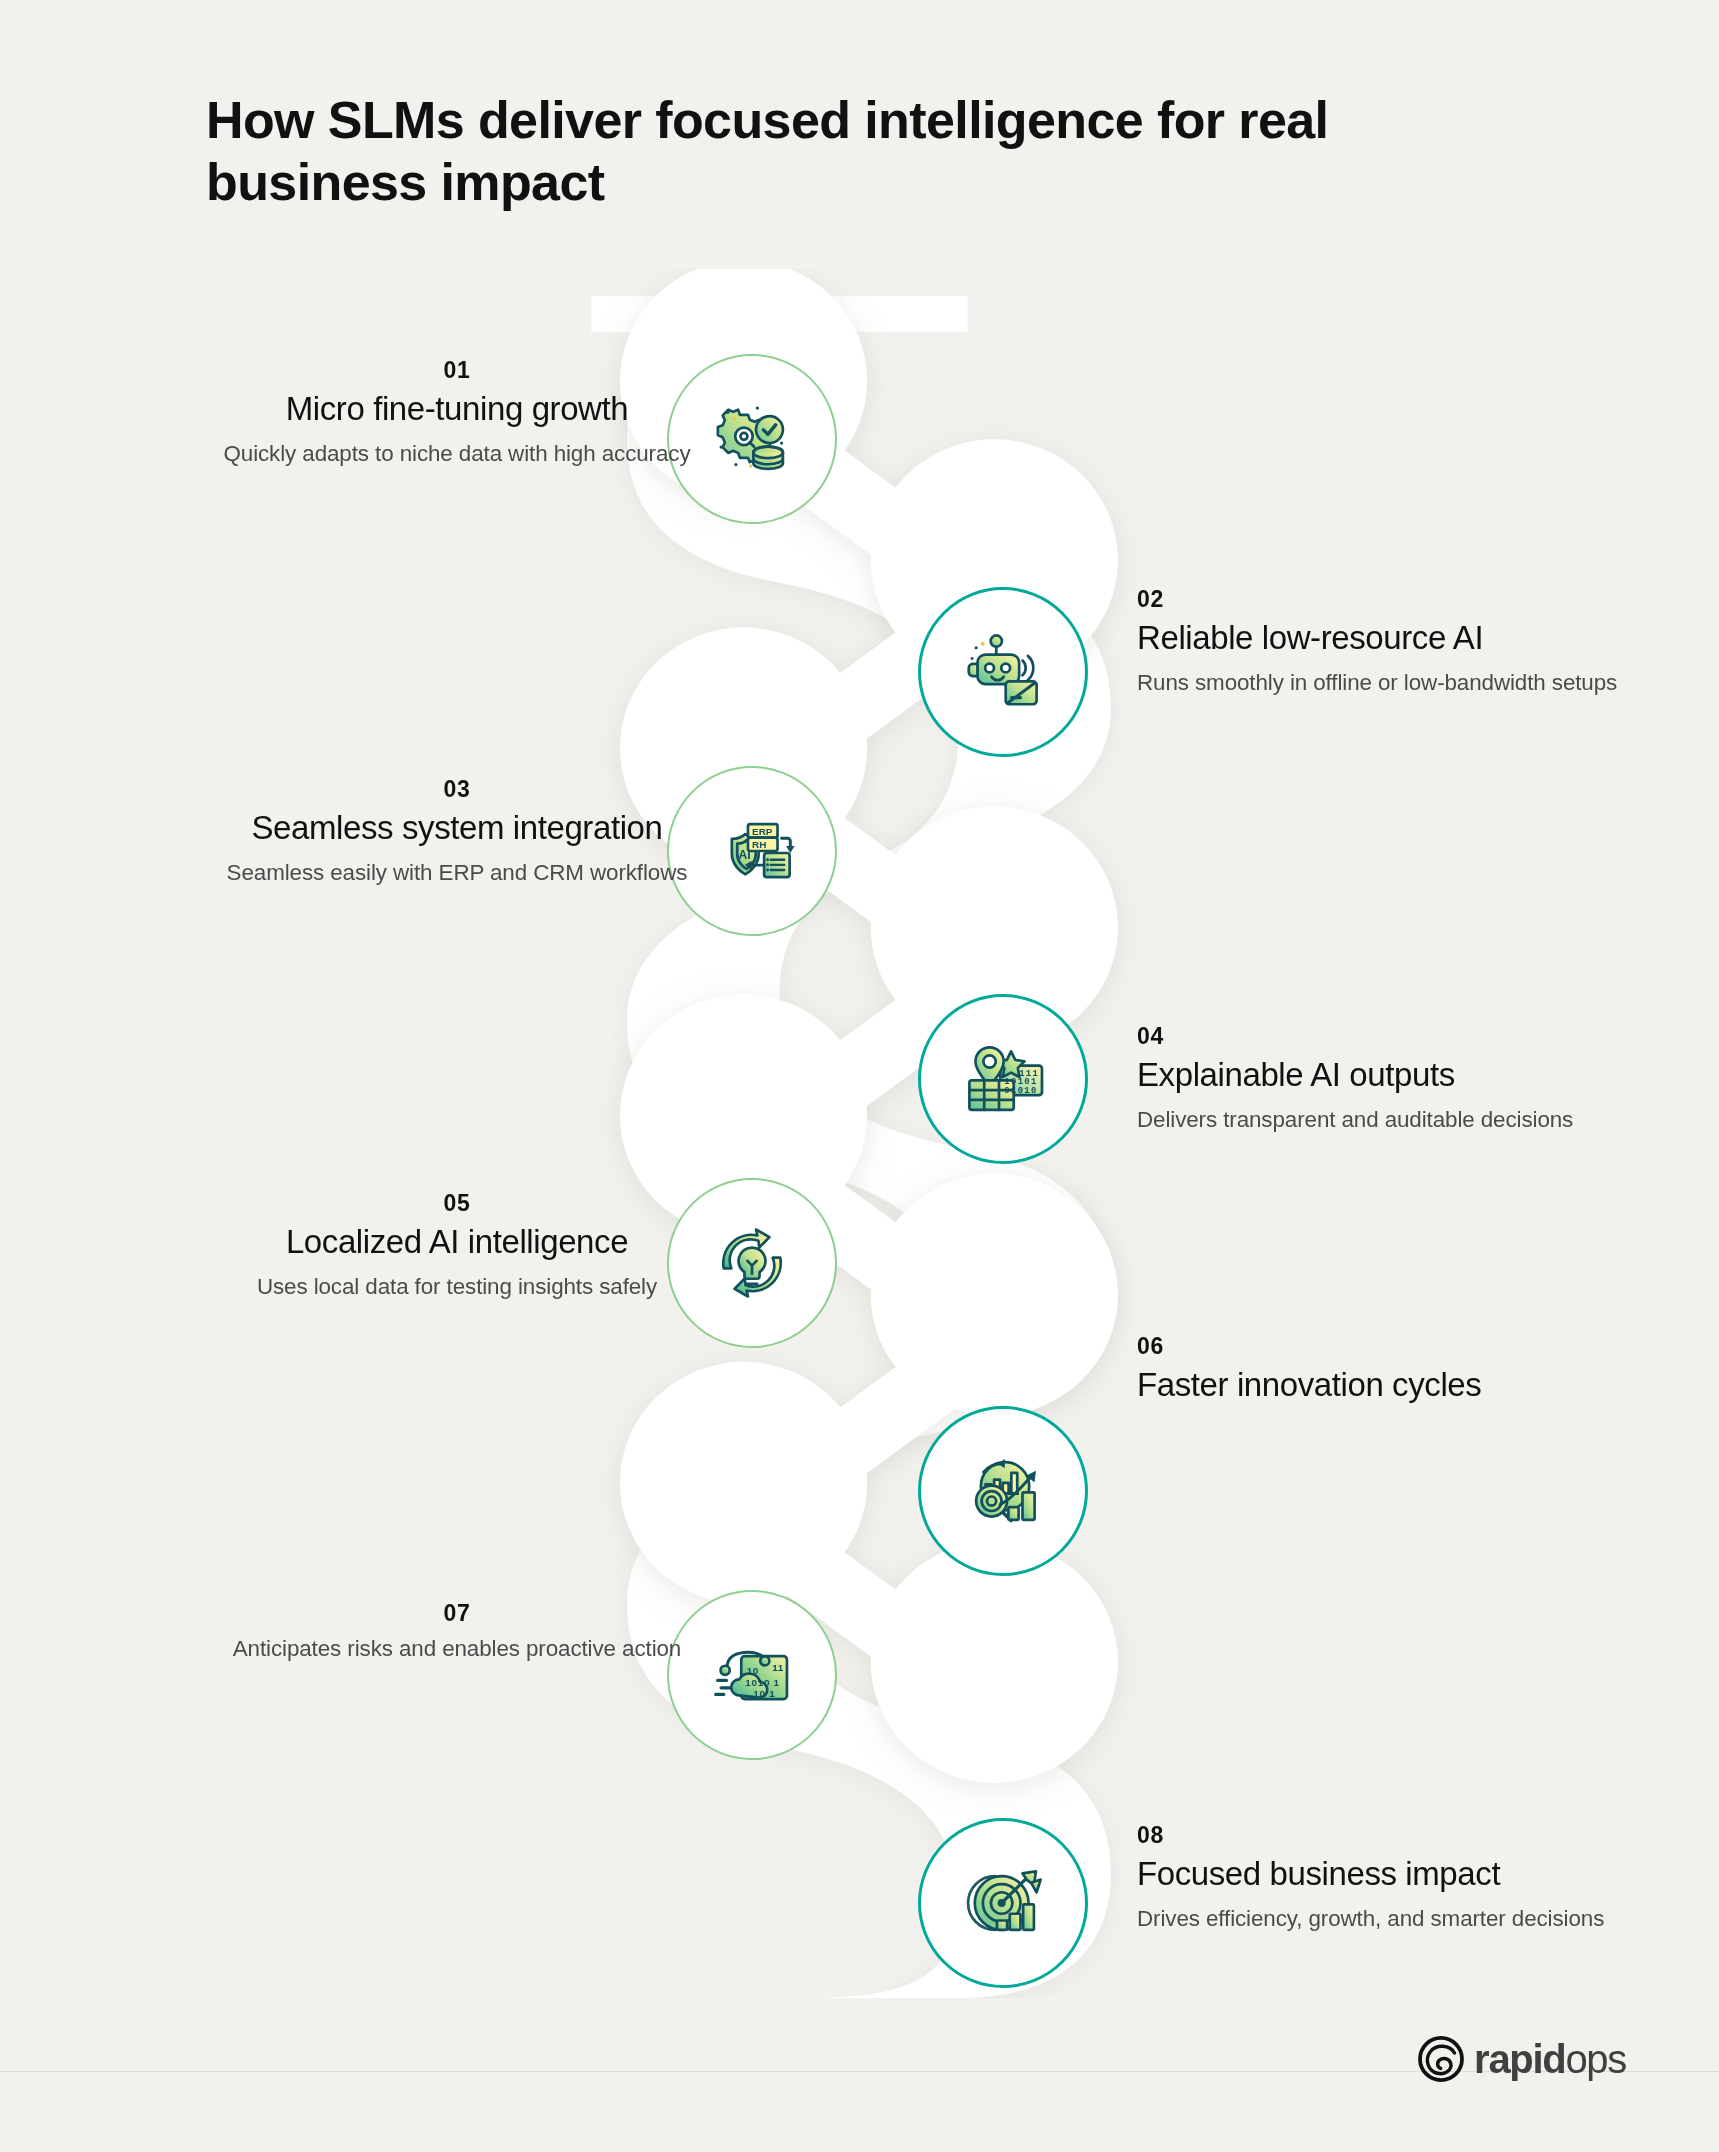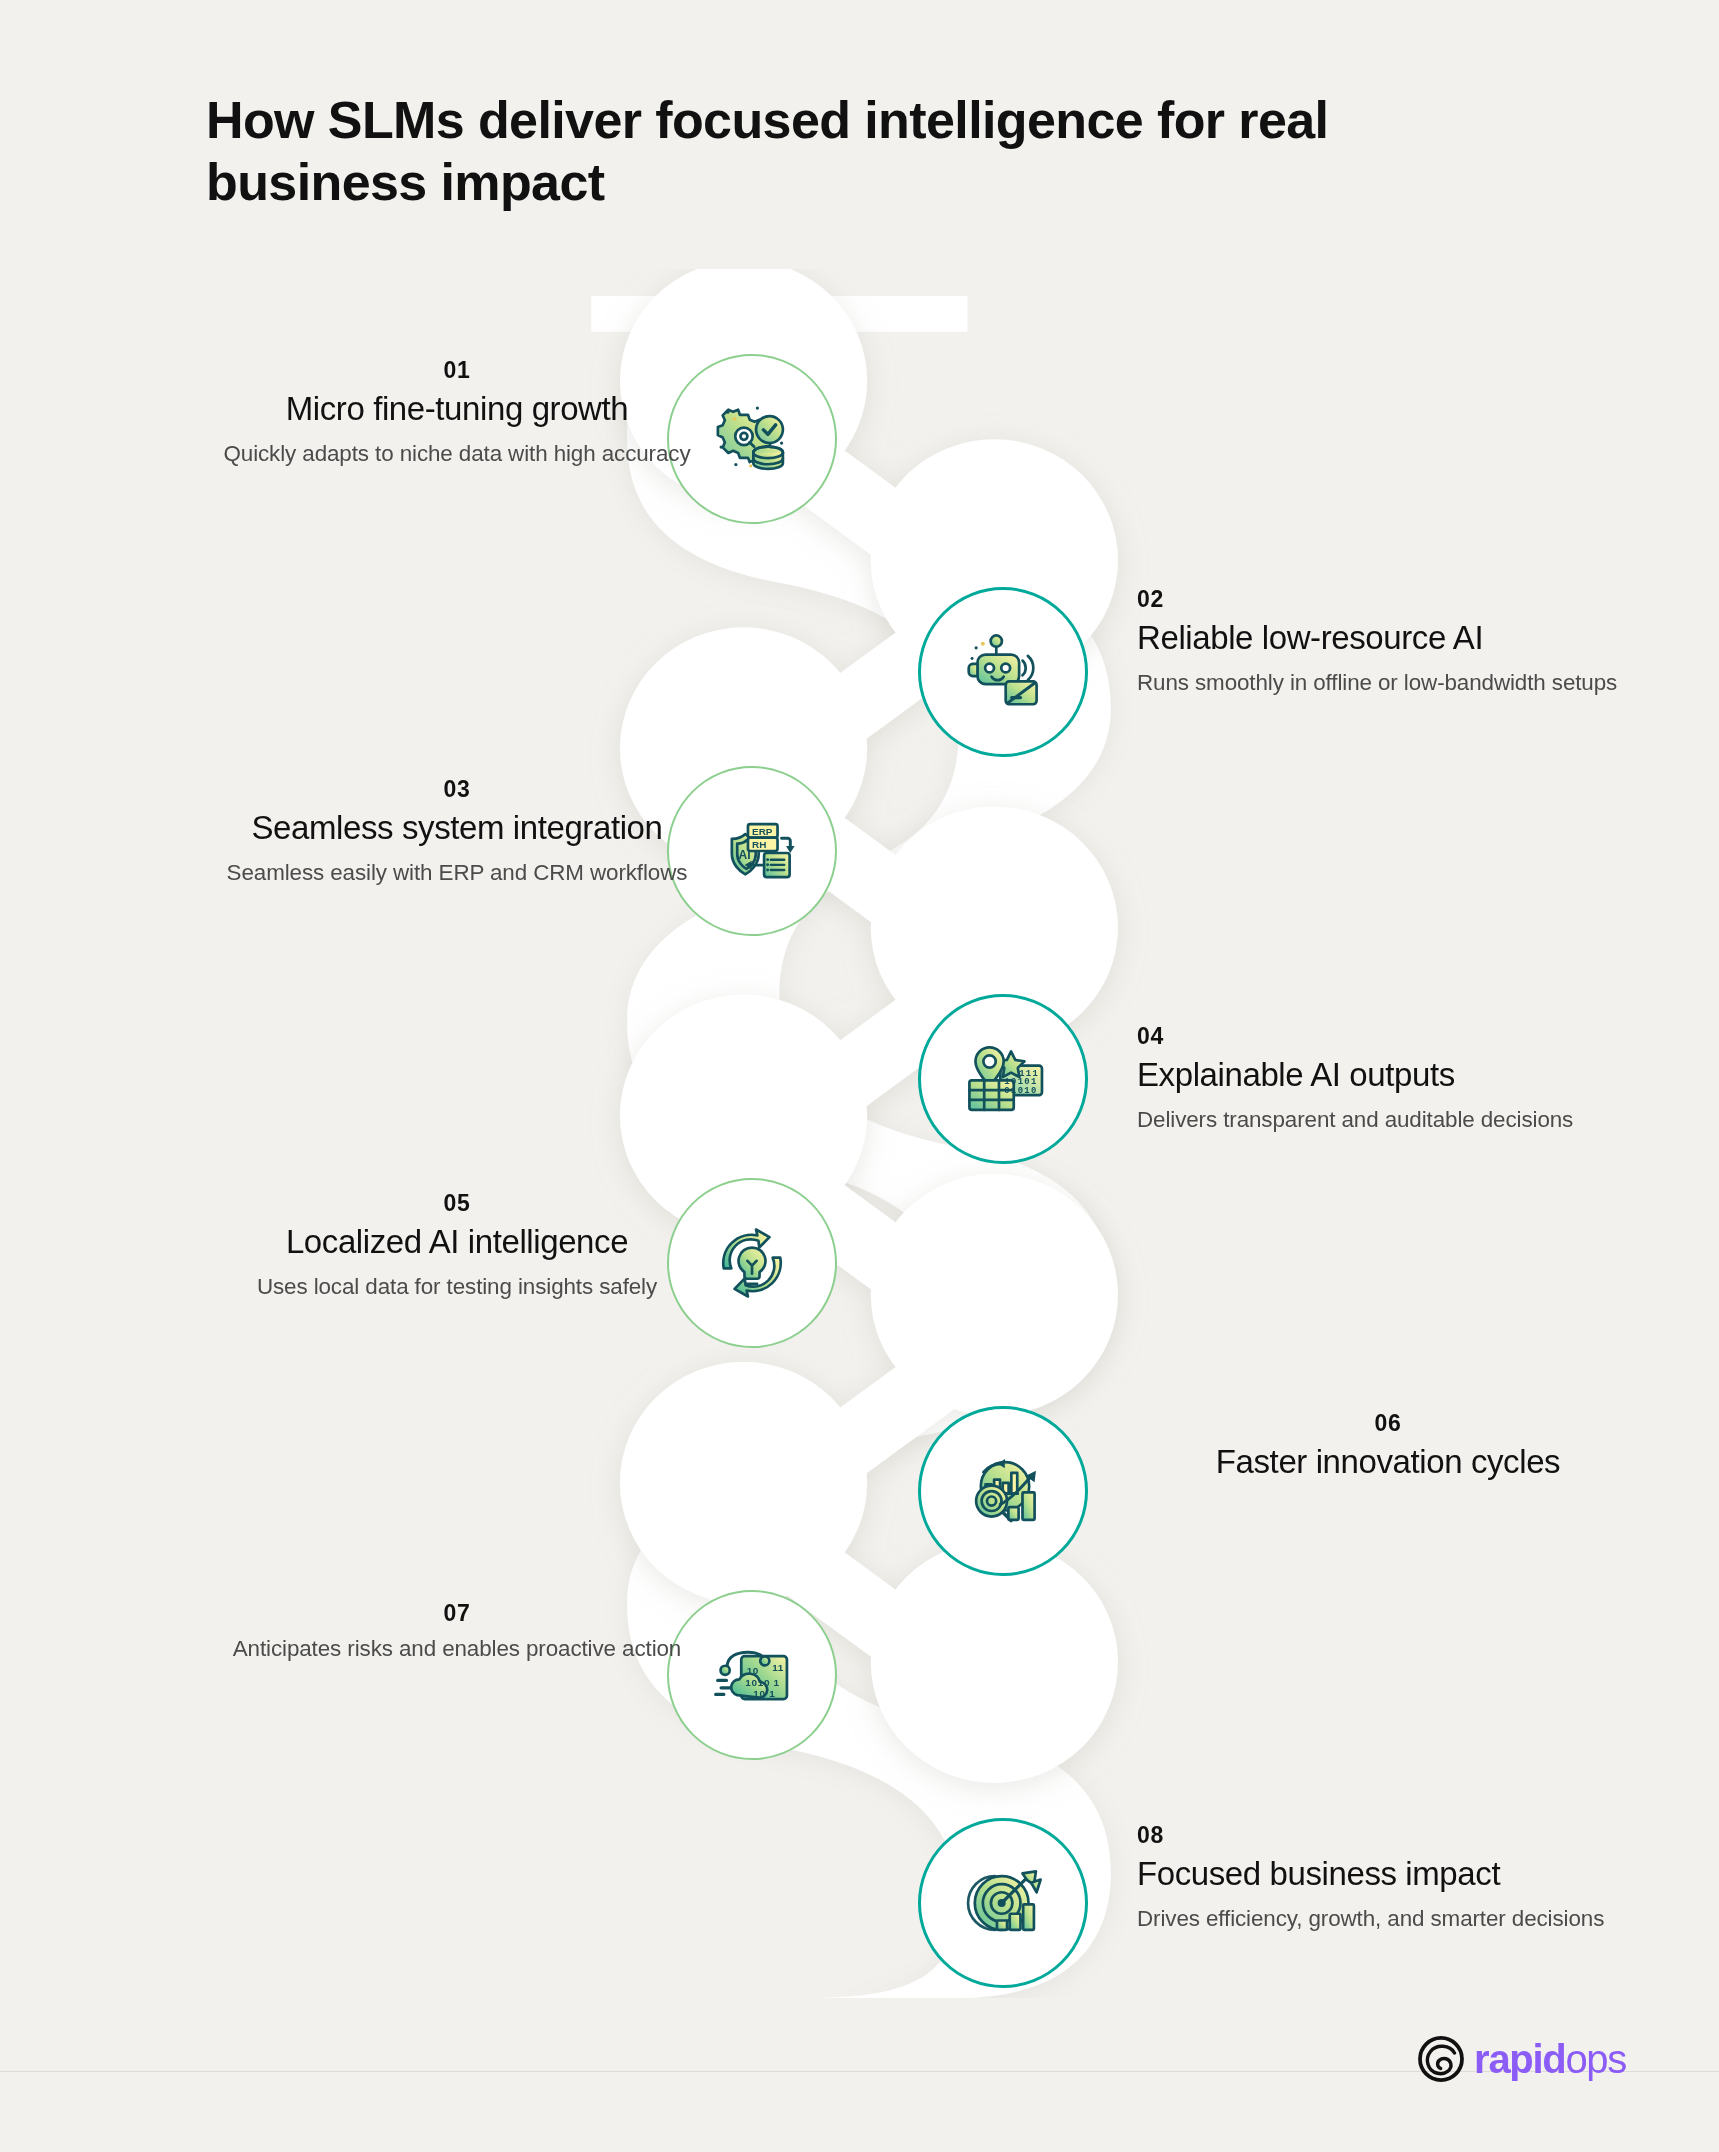--- a/index.html
+++ b/index.html
@@ -56,21 +56,21 @@
   
   .footer-rule {
     position:absolute; left:0; top:2071px; width:1720px; height:0.9px;
     background:#dedcd6;
   }
   .logo {
     position:absolute; right:94px; top:2035px;
     display:flex; align-items:center; gap:9px;
   }
   .logo-mark { width:48px; height:48px; display:block; }
-  .logo-word { font-size:40px; line-height:1; letter-spacing:-1.3px; color:#8b5cf6; }
+  .logo-word { font-size:40px; line-height:1; letter-spacing:-1.3px; color:#404040; }
   .logo-word .b { font-weight:700; }
   .logo-word .l { font-weight:400; }
 </style>
 </head>
 <body>
 
 <div class="page">
 
   <h1 class="title">How SLMs deliver focused intelligence for real business impact</h1>
 
@@ -395,21 +395,21 @@
             <circle fill="none" cx="23.5" cy="39.5" r="7.4"></circle>
             <circle fill="none" cx="23.5" cy="39.5" r="3.4"></circle>
             <path fill="none" stroke-width="2.6" d="M32 48 L38 54"></path>
             <rect fill="url(#g6)" x="36" y="44" width="7.6" height="9.5" rx="0.8"></rect>
             <rect fill="url(#g6)" x="46.5" y="33" width="9" height="20.5" rx="0.8"></rect>
             <path fill="none" stroke-width="2.2" d="M30 42 C38 38 46 29 53.5 20.5"></path>
             <path fill="#12505c" stroke="none" d="M56.5 17 l-1 8.4 -6.8-4.6z"></path>
           </g>
         </svg>
       </div>
-      <div class="txt right" style="left:1137px; top:1411px;text-align:center;">
+      <div class="txt right" style="left:1137px; top:1334px;">
         <div class="num">06</div>
         <div class="head">Faster innovation cycles</div>
       </div>
     </div>
 
     <div class="step">
       <div class="node" style="left:667px; top:1590px;">
         <svg viewBox="0 0 64 64">
           <defs>
               <linearGradient id="g7" x1="0" y1="1" x2="1" y2="0">

